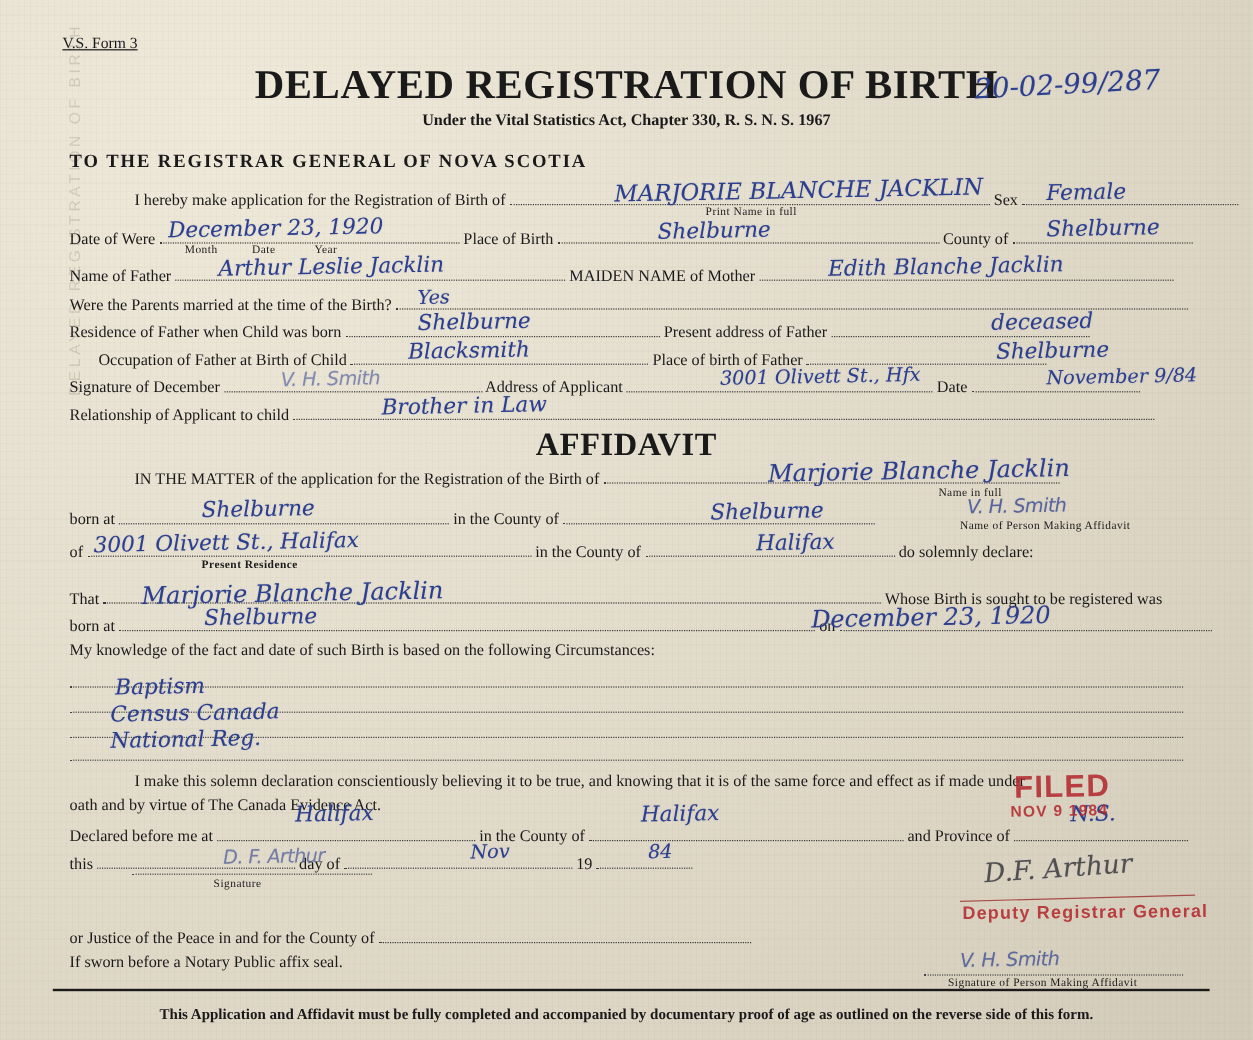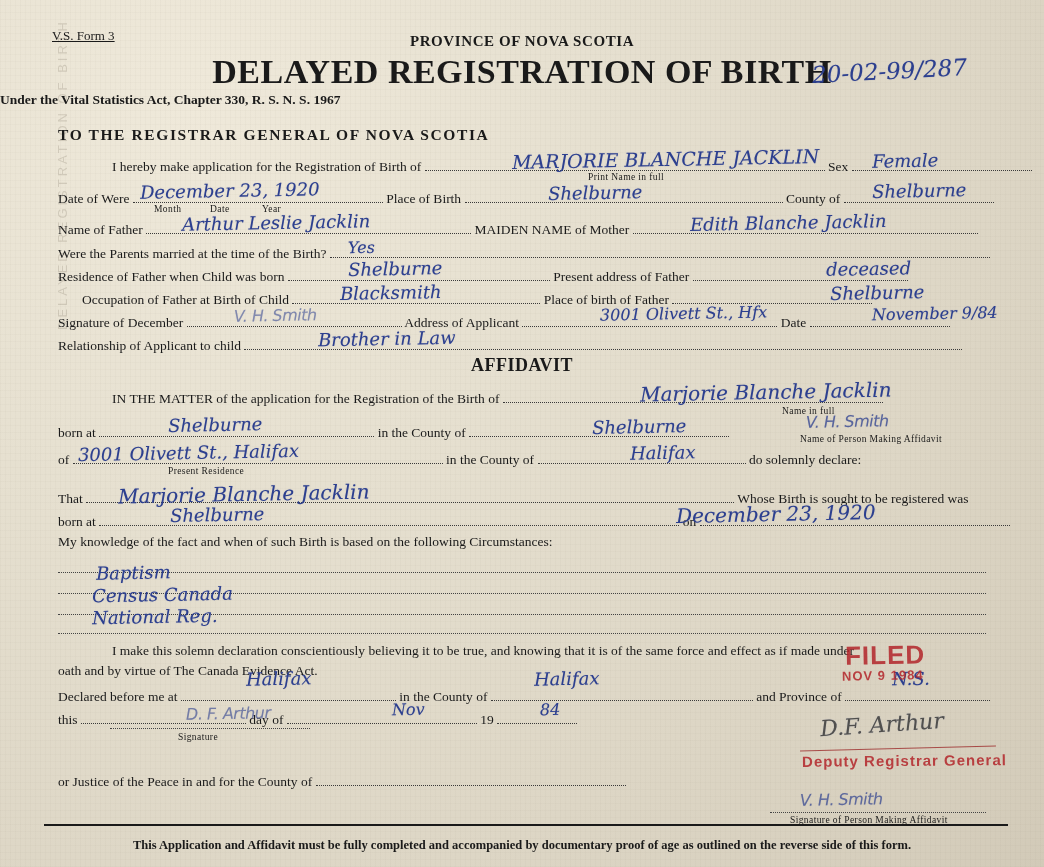--- a/index.html
+++ b/index.html
@@ -28,21 +28,21 @@
     position:absolute;left:55px;top:330px;width:130px;height:220px;
     transform:rotate(-90deg);transform-origin:left top;
     color:rgba(90,80,60,.18);font-size:13px;letter-spacing:3px;
     font-family:"Liberation Sans",sans-serif;
     pointer-events:none;white-space:nowrap;
   }
 
   .formno{position:absolute;left:52px;top:28px;font-size:13px;font-family:"Liberation Serif",serif;text-decoration:underline;}
   .prov{position:absolute;left:0;right:0;top:33px;text-align:center;font-size:15px;font-weight:bold;letter-spacing:.6px;}
   .title{position:absolute;left:0;right:0;top:53px;text-align:center;font-size:34px;font-weight:bold;letter-spacing:.5px;}
-  .subtitle{position:absolute;left:0;right:0;top:92px;text-align:left;font-size:13.5px;font-weight:bold;}
+  .subtitle{position:absolute;left:0;right:0;top:92px;text-align:center;font-size:13.5px;font-weight:bold;}
   .toreg{position:absolute;left:58px;top:126px;font-size:15.5px;font-weight:bold;letter-spacing:1.6px;}
 
   .row{position:absolute;font-size:13.5px;white-space:nowrap;}
   .dots{border-bottom:1px dotted #3a3a3a;display:inline-block;height:14px;vertical-align:baseline;}
   .small{font-size:9.5px;letter-spacing:.4px;}
 
   
   .hw{
     position:absolute;
     font-family:"DejaVu Serif", serif;
@@ -51,21 +51,21 @@
     font-size:18px;
     white-space:nowrap;
     transform:rotate(-1.1deg);
     text-shadow:0 0 1px rgba(44,63,143,.35);
     pointer-events:none;
   }
   .hw.s{font-size:16px;}
   .hw.l{font-size:20px;}
   .hw.scrawl{font-family:"DejaVu Sans",sans-serif;font-style:italic;letter-spacing:-.5px;}
 
-  .affidavit{position:absolute;left:0;right:0;top:355px;text-align:center;font-size:18px;font-weight:bold;letter-spacing:.5px;}
+  .affidavit{position:absolute;left:0;right:0;top:355px;text-align:center;font-size:27px;font-weight:bold;letter-spacing:.5px;}
 
   .lineruler{position:absolute;border-bottom:1px dotted #3a3a3a;height:0;}
 
   .bottomnote{
     position:absolute;left:0;right:0;bottom:14px;text-align:center;
     font-size:12.5px;font-weight:bold;font-family:"Liberation Serif",serif;
   }
   .hr{position:absolute;left:44px;right:36px;height:2px;background:#1a1a1a;}
 
   
@@ -84,21 +84,20 @@
   .redline{position:absolute;height:0;border-bottom:1.5px solid #9c2b2a;opacity:.8;}
 </style>
 </head>
 <body>
 
 <div class="page">
   <div class="grain"></div>
   <div class="bleed">DELAYED REGISTRATION OF BIRTH</div>
 
   <div class="formno">V.S. Form 3</div>
-  <div class="prov">PROVINCE OF NOVA SCOTIA</div>
   <div class="title">DELAYED REGISTRATION OF BIRTH</div>
   <div class="subtitle">Under the Vital Statistics Act, Chapter 330, R. S. N. S. 1967</div>
   <div class="hw l" style="left:812px;top:58px;font-size:23px;transform:rotate(-3deg);">20-02-99/287</div>
   <div class="toreg">TO THE REGISTRAR GENERAL OF NOVA SCOTIA</div>
 
   <div class="row" style="left:112px;top:156px;">
     <span>I hereby make application for the Registration of Birth of</span>
     <span class="dots" style="width:400px;"></span>
     <span>Sex</span>
     <span class="dots" style="width:180px;"></span>
@@ -195,39 +194,39 @@
 
   <div class="row" style="left:58px;top:449px;">
     <span>of</span>
     <span class="dots" style="width:370px;"></span>
     <span>in the County of</span>
     <span class="dots" style="width:208px;"></span>
     <span>do solemnly declare:</span>
   </div>
   <div class="hw" style="left:78px;top:442px;">3001 Olivett St., Halifax</div>
   <div class="hw" style="left:630px;top:442px;">Halifax</div>
-  <div class="row small" style="left:168px;top:466px;">Present Residence</div>
+  <div class="row small" style="left:168px;top:466px;font-weight:bold;">Present Residence</div>
 
   <div class="row" style="left:58px;top:488px;">
     <span>That</span>
     <span class="dots" style="width:648px;"></span>
     <span>Whose Birth is sought to be registered was</span>
   </div>
   <div class="hw l" style="left:118px;top:482px;">Marjorie Blanche Jacklin</div>
 
   <div class="row" style="left:58px;top:511px;">
     <span>born at</span>
     <span class="dots" style="width:580px;"></span>
     <span>on</span>
     <span class="dots" style="width:310px;"></span>
   </div>
   <div class="hw" style="left:170px;top:504px;">Shelburne</div>
   <div class="hw l" style="left:676px;top:502px;">December 23, 1920</div>
 
-  <div class="row" style="left:58px;top:534px;">My knowledge of the fact and when of such Birth is based on the following Circumstances:</div>
+  <div class="row" style="left:58px;top:534px;">My knowledge of the fact and date of such Birth is based on the following Circumstances:</div>
 
   <div class="lineruler" style="left:58px;top:572px;width:928px;border-bottom:1px dotted #444;"></div>
   <div class="lineruler" style="left:58px;top:593px;width:928px;border-bottom:1px dotted #444;"></div>
   <div class="lineruler" style="left:58px;top:614px;width:928px;border-bottom:1px dotted #444;"></div>
   <div class="lineruler" style="left:58px;top:633px;width:928px;border-bottom:1px dotted #444;"></div>
 
   <div class="hw" style="left:96px;top:562px;">Baptism</div>
   <div class="hw" style="left:92px;top:584px;">Census Canada</div>
   <div class="hw" style="left:92px;top:606px;">National Reg.</div>
 
@@ -258,20 +257,21 @@
   <div class="hw s" style="left:540px;top:700px;">84</div>
   <div class="hw scrawl s" style="left:186px;top:704px;opacity:.6;">D. F. Arthur</div>
 
   <div class="row small" style="left:178px;top:732px;">Signature</div>
   <div class="lineruler" style="left:110px;top:728px;width:200px;border-bottom:1px dotted #444;"></div>
 
   <div class="row" style="left:58px;top:771px;">
     <span>or Justice of the Peace in and for the County of</span>
     <span class="dots" style="width:310px;"></span>
   </div>
+  <div class="row" style="left:58px;top:794px;">If sworn before a Notary Public affix seal.</div>
 
   <div class="lineruler" style="left:770px;top:812px;width:216px;border-bottom:1px dotted #444;"></div>
   <div class="hw scrawl s" style="left:800px;top:790px;opacity:.7;">V. H. Smith</div>
   <div class="row small" style="left:790px;top:815px;">Signature of Person Making Affidavit</div>
 
   <div class="stampbox"></div>
   <div class="stamp filed">FILED</div>
   <div class="stamp stampdate">NOV 9 1984</div>
   <div class="stamp deputy">Deputy Registrar General</div>
   <div class="hw" style="left:820px;top:712px;color:#3a3a3a;font-size:22px;transform:rotate(-4deg);opacity:.85;">D.F. Arthur</div>

